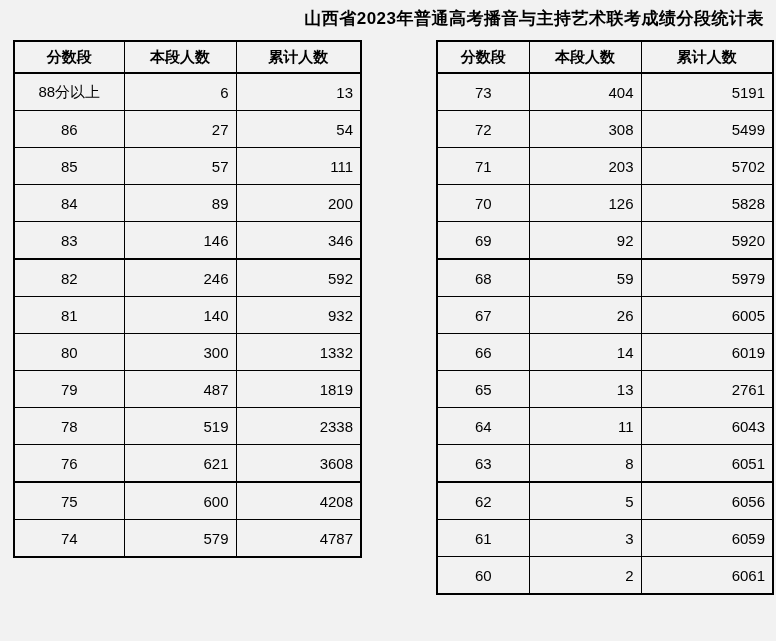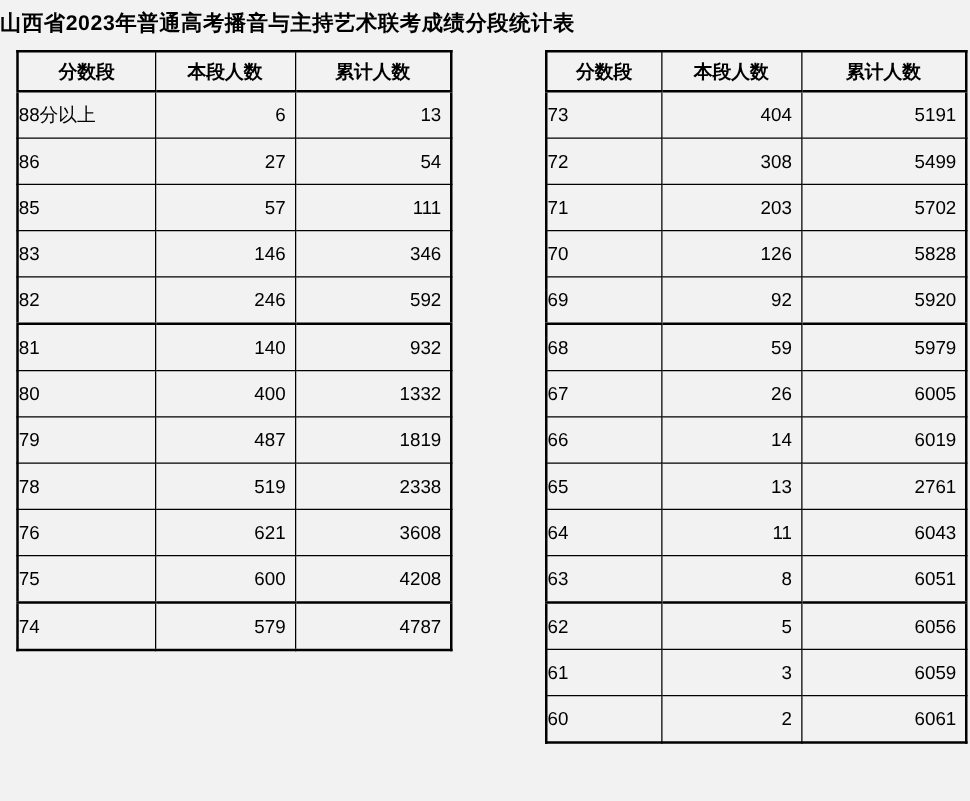--- a/index.html
+++ b/index.html
@@ -11,23 +11,23 @@
     height: 641px;
     position: relative;
     background: #f2f2f2;
     font-family: "Liberation Sans", sans-serif;
     color: #000000;
     overflow: hidden;
   }
   .page-title {
     position: absolute;
     top: 7px;
-    left: 0;
+    left: 12px;
     width: 752px;
-    text-align: left;
+    text-align: right;
     font-size: 17px;
     font-weight: bold;
     letter-spacing: 0.5px;
   }
   .score-table {
     position: absolute;
     top: 40px;
     border-collapse: collapse;
     table-layout: fixed;
     border: 2px solid #000000;
@@ -46,21 +46,21 @@
     font-size: 15px;
     font-weight: bold;
     text-align: center;
     border-bottom-width: 2px;
   }
   .score-table td {
     height: 36px;
     font-size: 15px;
     vertical-align: middle;
   }
-  .score-table td.col-score { text-align: left; }
+  .score-table td.col-score { text-align: center; }
   .score-table td.col-num   { text-align: right; padding-right: 7px; }
 
   
   .score-table tbody tr:nth-child(5) td,
   .score-table tbody tr:nth-child(11) td {
     border-bottom-width: 2px;
   }
 
   
   .score-table.left  col.c1 { width: 110px; }
@@ -99,37 +99,42 @@
         <td class="col-score">86</td>
         <td class="col-num">27</td>
         <td class="col-num">54</td>
       </tr>
       <tr>
         <td class="col-score">85</td>
         <td class="col-num">57</td>
         <td class="col-num">111</td>
       </tr>
       <tr>
+        <td class="col-score">84</td>
+        <td class="col-num">89</td>
+        <td class="col-num">200</td>
+      </tr>
+      <tr>
         <td class="col-score">83</td>
         <td class="col-num">146</td>
         <td class="col-num">346</td>
       </tr>
       <tr>
         <td class="col-score">82</td>
         <td class="col-num">246</td>
         <td class="col-num">592</td>
       </tr>
       <tr>
         <td class="col-score">81</td>
         <td class="col-num">140</td>
         <td class="col-num">932</td>
       </tr>
       <tr>
         <td class="col-score">80</td>
-        <td class="col-num">400</td>
+        <td class="col-num">300</td>
         <td class="col-num">1332</td>
       </tr>
       <tr>
         <td class="col-score">79</td>
         <td class="col-num">487</td>
         <td class="col-num">1819</td>
       </tr>
       <tr>
         <td class="col-score">78</td>
         <td class="col-num">519</td>

